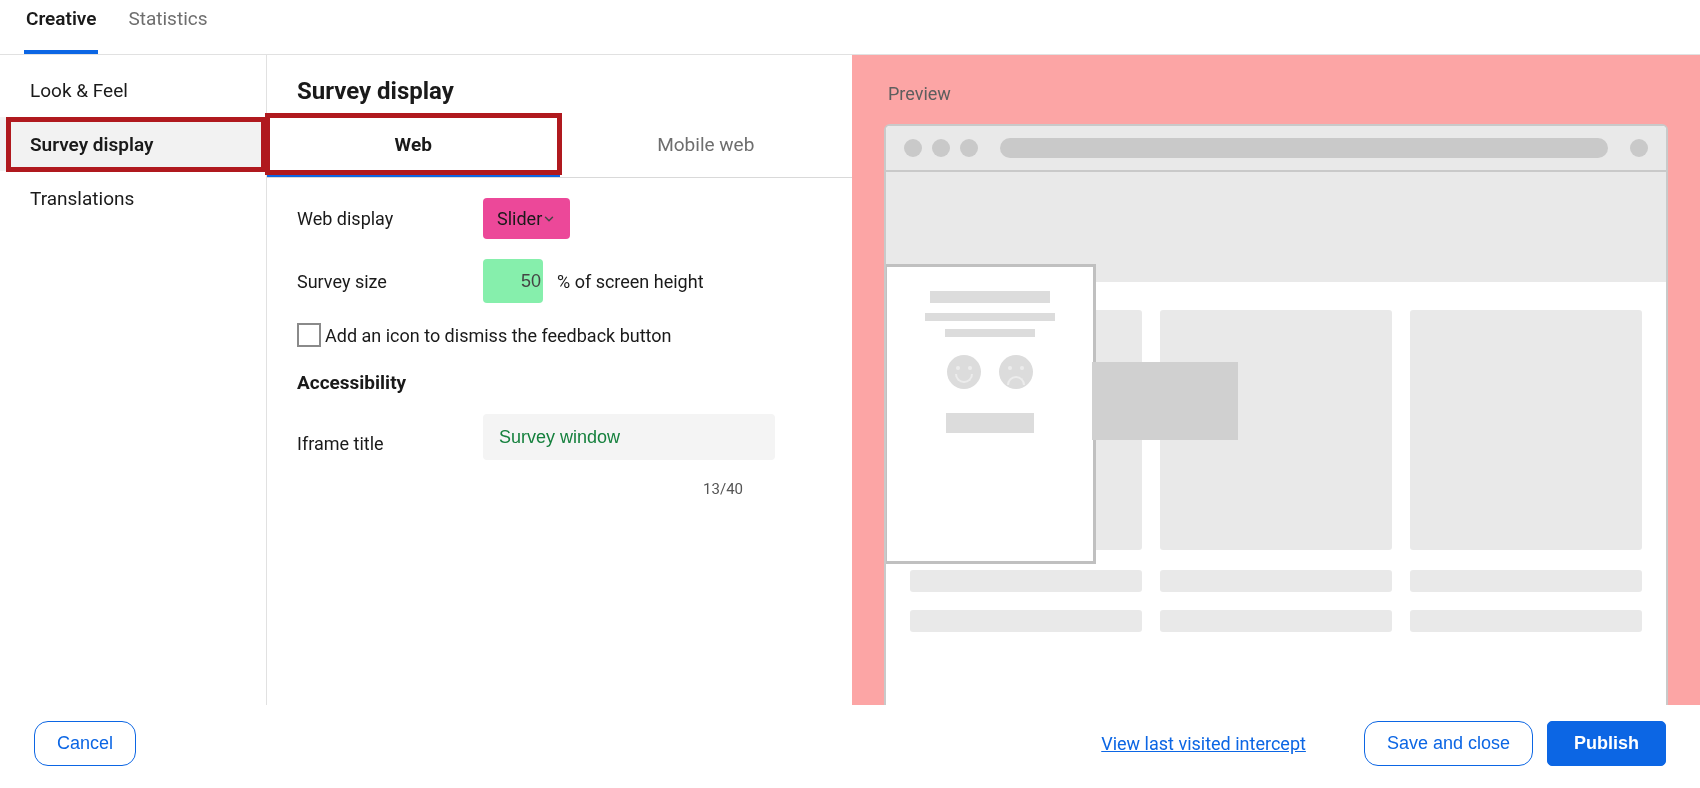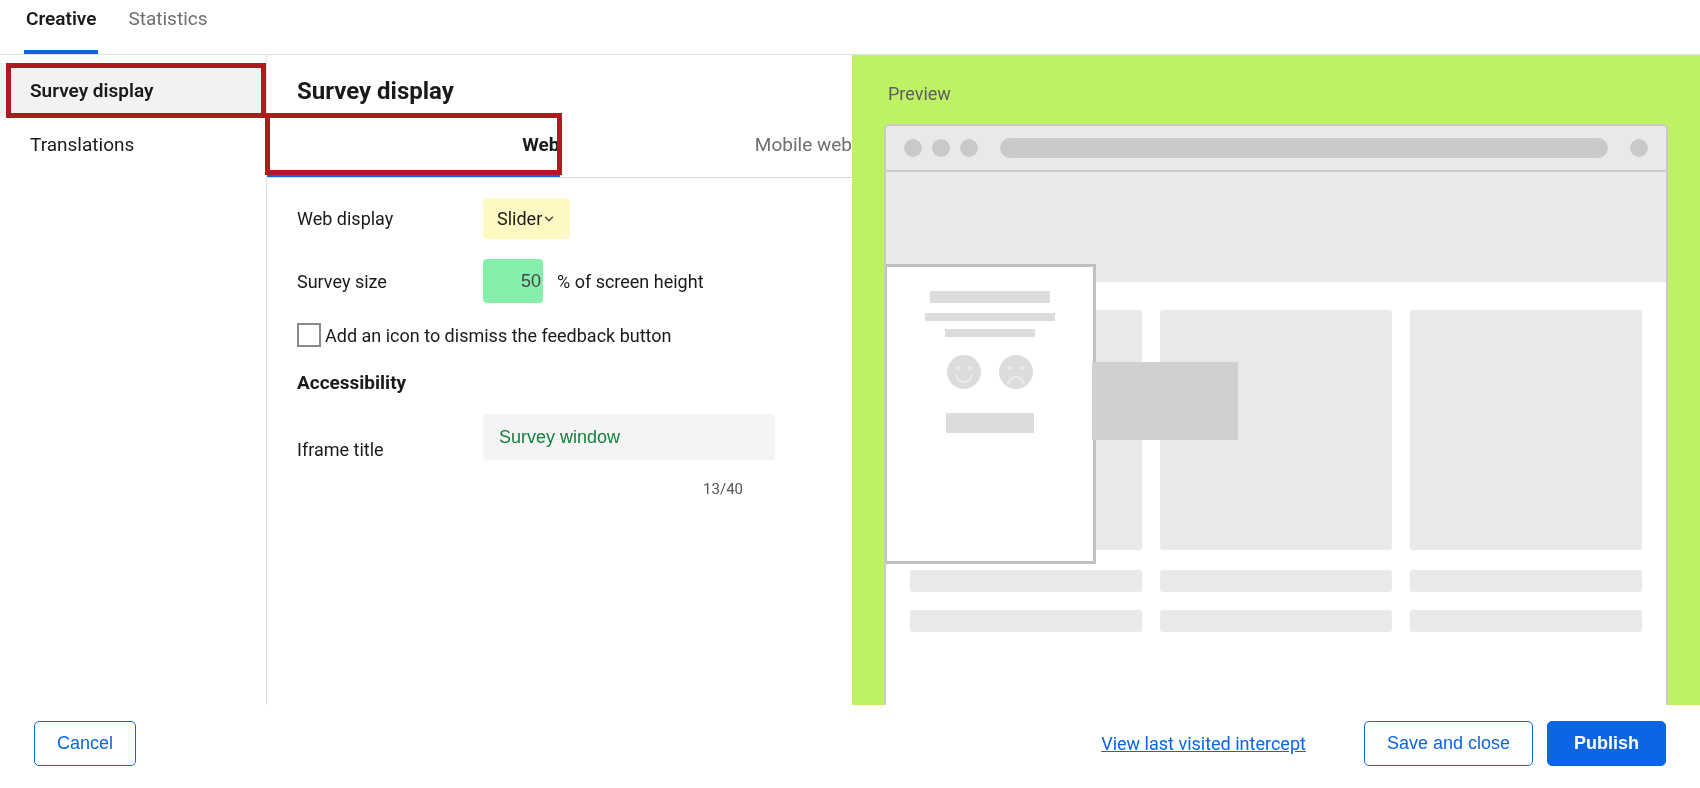--- a/index.html
+++ b/index.html
@@ -9,36 +9,36 @@
 .toptabs .tab.active{color:#1a1a1a;font-weight:600;border-bottom-color:#0c66e4}
 .body{display:flex;flex:1;min-height:0}
 .sidebar{width:266px;border-right:1px solid #e1e1e1;padding-top:8px}
 .side-item{height:54px;display:flex;align-items:center;padding:0 30px;font-size:19px;color:#1a1a1a;cursor:pointer}
 .side-item.annot{position:relative}
 .side-item.annot::after{content:"";position:absolute;left:6px;top:0;right:0;bottom:-1px;border:5px solid #b0191e;pointer-events:none}
 .side-item.active{background:#f2f2f2;font-weight:600}
 .middle{width:525px;padding:0 30px 0 30px;position:relative}
 .page-title{font-size:24px;font-weight:700;margin:22px 0 10px}
 .mtabs{display:flex;border-bottom:1px solid #d9d9d9;margin:0 -30px 14px}
-.mtab{flex:1;text-align:right;padding:18px 0;font-size:19px;color:#6e6e6e;cursor:pointer}
+.mtab{flex:1;text-align:center;padding:18px 0;font-size:19px;color:#6e6e6e;cursor:pointer}
 .mtab.active{color:#1a1a1a;font-weight:700;border-bottom:3px solid #0c66e4}
 .mtab.annot{position:relative}
 .mtab.annot::after{content:"";position:absolute;left:-2px;top:-2px;right:-2px;bottom:-1px;border:5px solid #b0191e;pointer-events:none}
 .row{display:flex;align-items:center;margin:20px 0}
 .row .label{width:186px;font-size:18px;color:#1a1a1a}
-.select{display:inline-flex;align-items:center;background:#fef9c3;border-radius:4px;padding:10px 14px;font-size:18px;cursor:pointer;}
+.select{display:inline-flex;align-items:center;background:#ec4899;border-radius:4px;padding:10px 14px;font-size:18px;cursor:pointer;}
 .chev{width:14px;height:14px}
 .numinput{width:56px;height:42px;background:#86efac;border:none;border-radius:4px;text-align:right;font-size:18px;color:#444}
 .suffix{font-size:18px;color:#1a1a1a;margin-left:14px}
 .check-row{display:flex;align-items:center;gap:4px;margin:18px 0 24px}
 .checkbox{width:20px;height:20px;border:2px solid #8a8a8a;background:#fff;cursor:pointer}
 .subhead{font-size:19px;font-weight:700;margin:8px 0 14px}
 .textinput{width:260px;height:46px;background:#f4f4f4;border:none;border-radius:4px;padding:0 16px;font-size:18px;color:#15803d}
 .counter{text-align:right;font-size:15px;color:#555;margin-top:6px;width:446px}
-.preview{flex:1;background:#bef264;padding:28px 32px 0;overflow:hidden}
+.preview{flex:1;background:#fca5a5;padding:28px 32px 0;overflow:hidden}
 .preview-label{font-size:18px;color:#5e5e5e;margin:0 0 20px 4px}
 .mockwin{background:#fff;border:2px solid #c9c9c9;border-radius:6px 6px 0 0;height:600px;overflow:hidden;position:relative}
 .mockchrome{height:44px;background:#e9e9e9;border-bottom:2px solid #c9c9c9;display:flex;align-items:center;padding:0 18px;gap:10px}
 .dot{width:18px;height:18px;border-radius:50%;background:#c9c9c9}
 .addr{flex:1;height:20px;background:#c9c9c9;border-radius:10px;margin:0 12px}
 .mockhdr{height:110px;background:#e9e9e9}
 .mockbody{position:relative;padding:28px 24px}
 .cards{display:flex;gap:18px;margin-bottom:20px}
 .card{flex:1;height:240px;background:#e9e9e9;border-radius:3px}
 .bars{display:flex;gap:18px}
@@ -49,36 +49,37 @@
 .slider .l3{width:90px;height:8px;background:#dcdcdc;margin-bottom:18px}
 .faces{display:flex;gap:18px;margin-bottom:24px}
 .face{width:34px;height:34px;border-radius:50%;background:#dcdcdc;position:relative}
 .face::before,.face::after{content:"";position:absolute;background:#ececec}
 .face::before{width:4px;height:4px;border-radius:50%;left:9px;top:11px;box-shadow:12px 0 0 #ececec}
 .face.happy::after{width:14px;height:7px;border:2px solid #ececec;border-top:none;border-radius:0 0 14px 14px;left:8px;top:19px;background:none}
 .face.sad::after{width:14px;height:7px;border:2px solid #ececec;border-bottom:none;border-radius:14px 14px 0 0;left:8px;top:21px;background:none}
 .slider .btn{width:88px;height:20px;background:#dcdcdc}
 .slider-shadow{position:absolute;left:206px;top:80px;width:146px;height:78px;background:#d0d0d0}
 .footer{display:flex;align-items:center;padding:16px 34px 22px;gap:14px}
-.btn-outline{border:1px solid #0c66e4;background:#fff;color:#0c66e4;border-radius:5px;padding:11px 22px;font-size:18px;cursor:pointer}
+.btn-outline{border:1px solid #0c66e4;background:#fff;color:#0c66e4;border-radius:14px;padding:11px 22px;font-size:18px;cursor:pointer}
 .spacer{flex:1}
 .link{color:#0c66e4;text-decoration:underline;font-size:18px;cursor:pointer;margin-right:44px}
 .btn-primary{background:#0c66e4;color:#fff;border:1px solid #0c66e4;border-radius:5px;padding:11px 26px;font-size:18px;font-weight:600;cursor:pointer}
 </style>
 </head>
 <body>
 
 <div class="app">
   <div class="toptabs">
     <div class="tab active">Creative</div>
     <div class="tab">Statistics</div>
   </div>
 
   <div class="body">
     <div class="sidebar">
+      <div class="side-item">Look &amp; Feel</div>
       <div class="side-item active annot">Survey display</div>
       <div class="side-item">Translations</div>
     </div>
 
     <div class="middle">
       <div class="page-title">Survey display</div>
 
       <div class="mtabs">
         <div class="mtab active annot">Web</div>
         <div class="mtab">Mobile web</div>
@@ -100,21 +101,21 @@
         <span class="suffix">% of screen height</span>
       </div>
 
       <div class="check-row">
         <div class="checkbox"></div>
         <span style="font-size:18px">Add an icon to dismiss the feedback button</span>
       </div>
 
       <div class="subhead">Accessibility</div>
 
-      <div class="row" style="align-items:flex-end">
+      <div class="row" style="align-items:center">
         <div class="label" style="padding-top:12px">Iframe title</div>
         <div>
           <input class="textinput" value="Survey window" style="">
         </div>
       </div>
       <div class="counter">13/40</div>
     </div>
 
     <div class="preview">
       <div class="preview-label">Preview</div>

